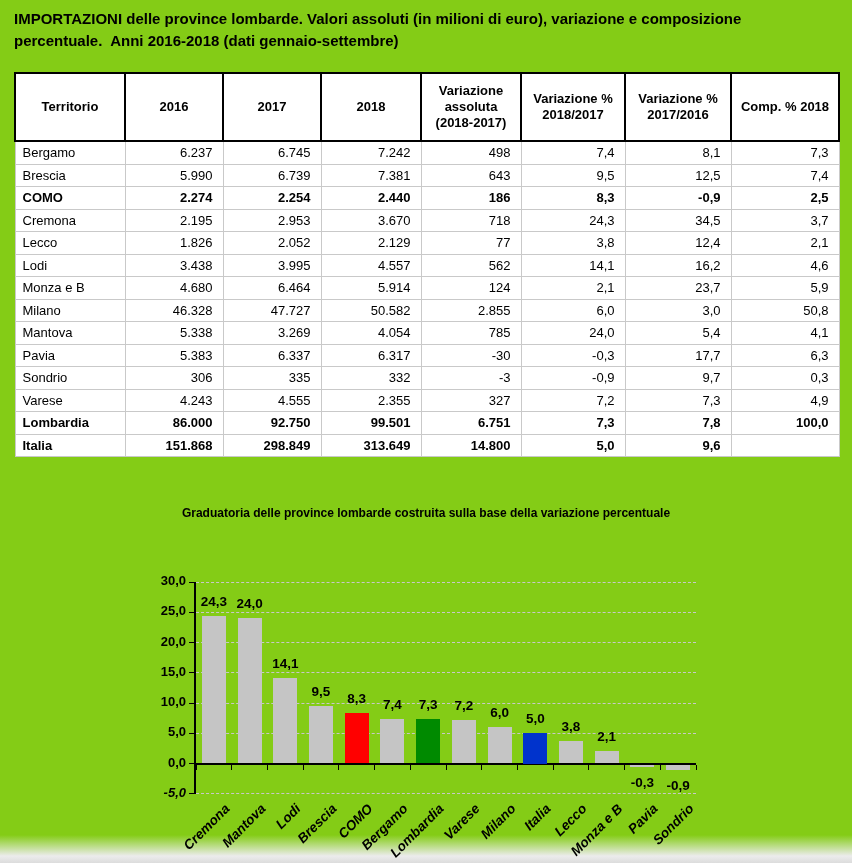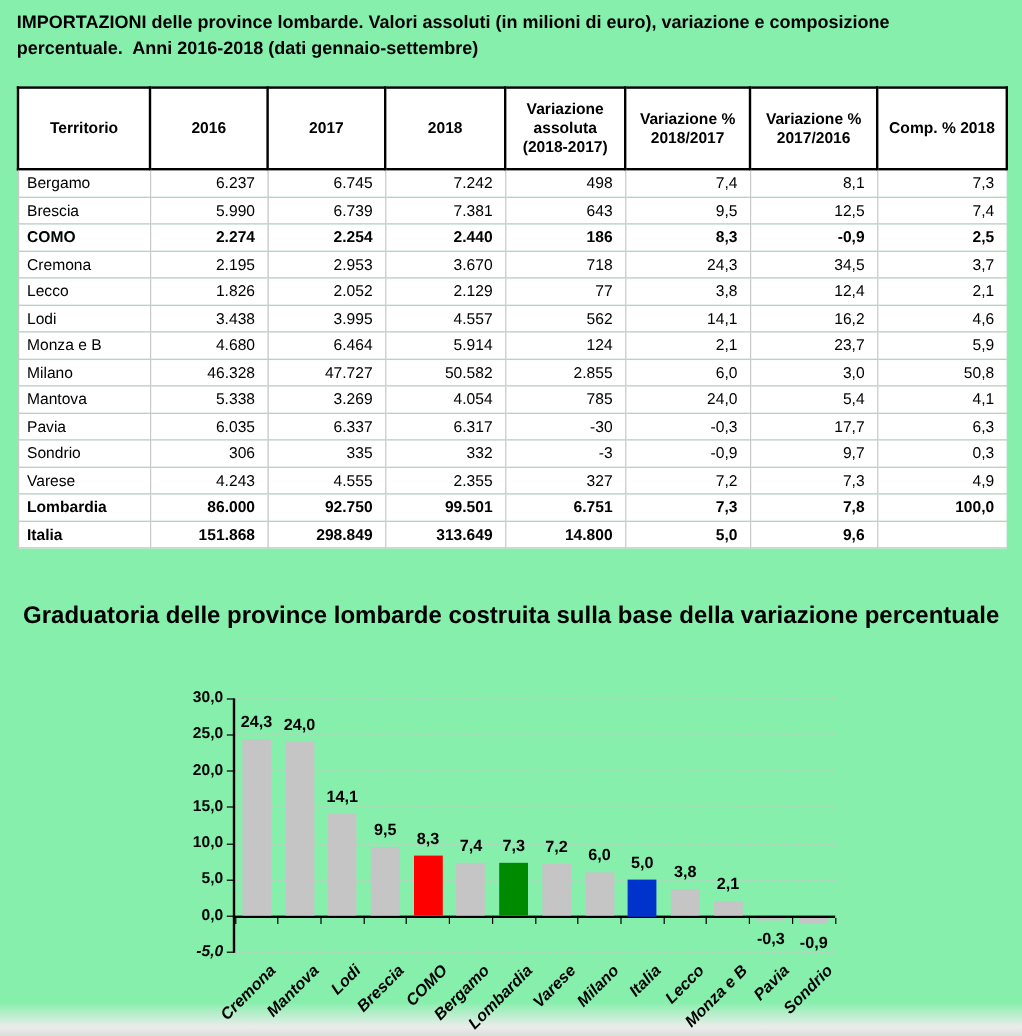--- a/index.html
+++ b/index.html
@@ -1,21 +1,21 @@
 <!DOCTYPE html>
 <html><head>
 <meta charset="utf-8">
 <style>
   html,body{margin:0;padding:0;}
   body{
     width:852px;height:863px;background:#ffffff;color:#000;
     font-family:"Liberation Sans", sans-serif;
     position:relative;overflow:hidden;
   }
-  .page{position:absolute;inset:0;background:#86efac;}
+  .page{position:absolute;inset:0;background:#84cc16;}
   .doc-title{
     position:absolute;left:14px;top:8px;width:805px;
     font-size:15px;font-weight:bold;line-height:22px;white-space:pre-wrap;
   }
   
   table.data{
     position:absolute;left:14px;top:72px;width:824px;
     border-collapse:collapse;table-layout:fixed;
   }
   table.data thead th{
@@ -24,21 +24,21 @@
   }
   table.data tbody td{
     border:1px solid #c9c9c9;font-size:13px;height:21.5px;background:#fff;
   }
   table.data tbody td.name{text-align:left;padding:0 4px 0 7px;}
   table.data tbody td.num{text-align:right;padding:0 10px 0 2px;}
   table.data tbody tr.bold td{font-weight:bold;}
   
   .chart-title{
     position:absolute;left:0;top:502px;width:852px;text-align:center;
-    font-size:20px;font-weight:bold;line-height:23px;
+    font-size:12px;font-weight:bold;line-height:23px;
   }
   #chart{position:absolute;inset:0;z-index:1;}
   .gridline{position:absolute;height:0;border-top:1px dashed #c8c8c8;}
   .xaxis{position:absolute;height:2px;background:#000;}
   .yaxis{position:absolute;width:2px;background:#000;}
   .ytick{position:absolute;width:6px;height:1px;background:#000;}
   .xtick{position:absolute;width:1px;height:5px;background:#000;}
   .ylabel{position:absolute;width:56px;text-align:right;font-size:13px;font-weight:bold;}
   .bar{position:absolute;}
   .vlabel{position:absolute;width:50px;text-align:center;font-size:13.5px;font-weight:bold;}
@@ -168,21 +168,21 @@
           <td class="num">5.338</td>
           <td class="num">3.269</td>
           <td class="num">4.054</td>
           <td class="num">785</td>
           <td class="num">24,0</td>
           <td class="num">5,4</td>
           <td class="num">4,1</td>
         </tr>
         <tr>
           <td class="name">Pavia</td>
-          <td class="num">6.035</td>
+          <td class="num">5.383</td>
           <td class="num">6.337</td>
           <td class="num">6.317</td>
           <td class="num">-30</td>
           <td class="num">-0,3</td>
           <td class="num">17,7</td>
           <td class="num">6,3</td>
         </tr>
         <tr>
           <td class="name">Sondrio</td>
           <td class="num">306</td>

